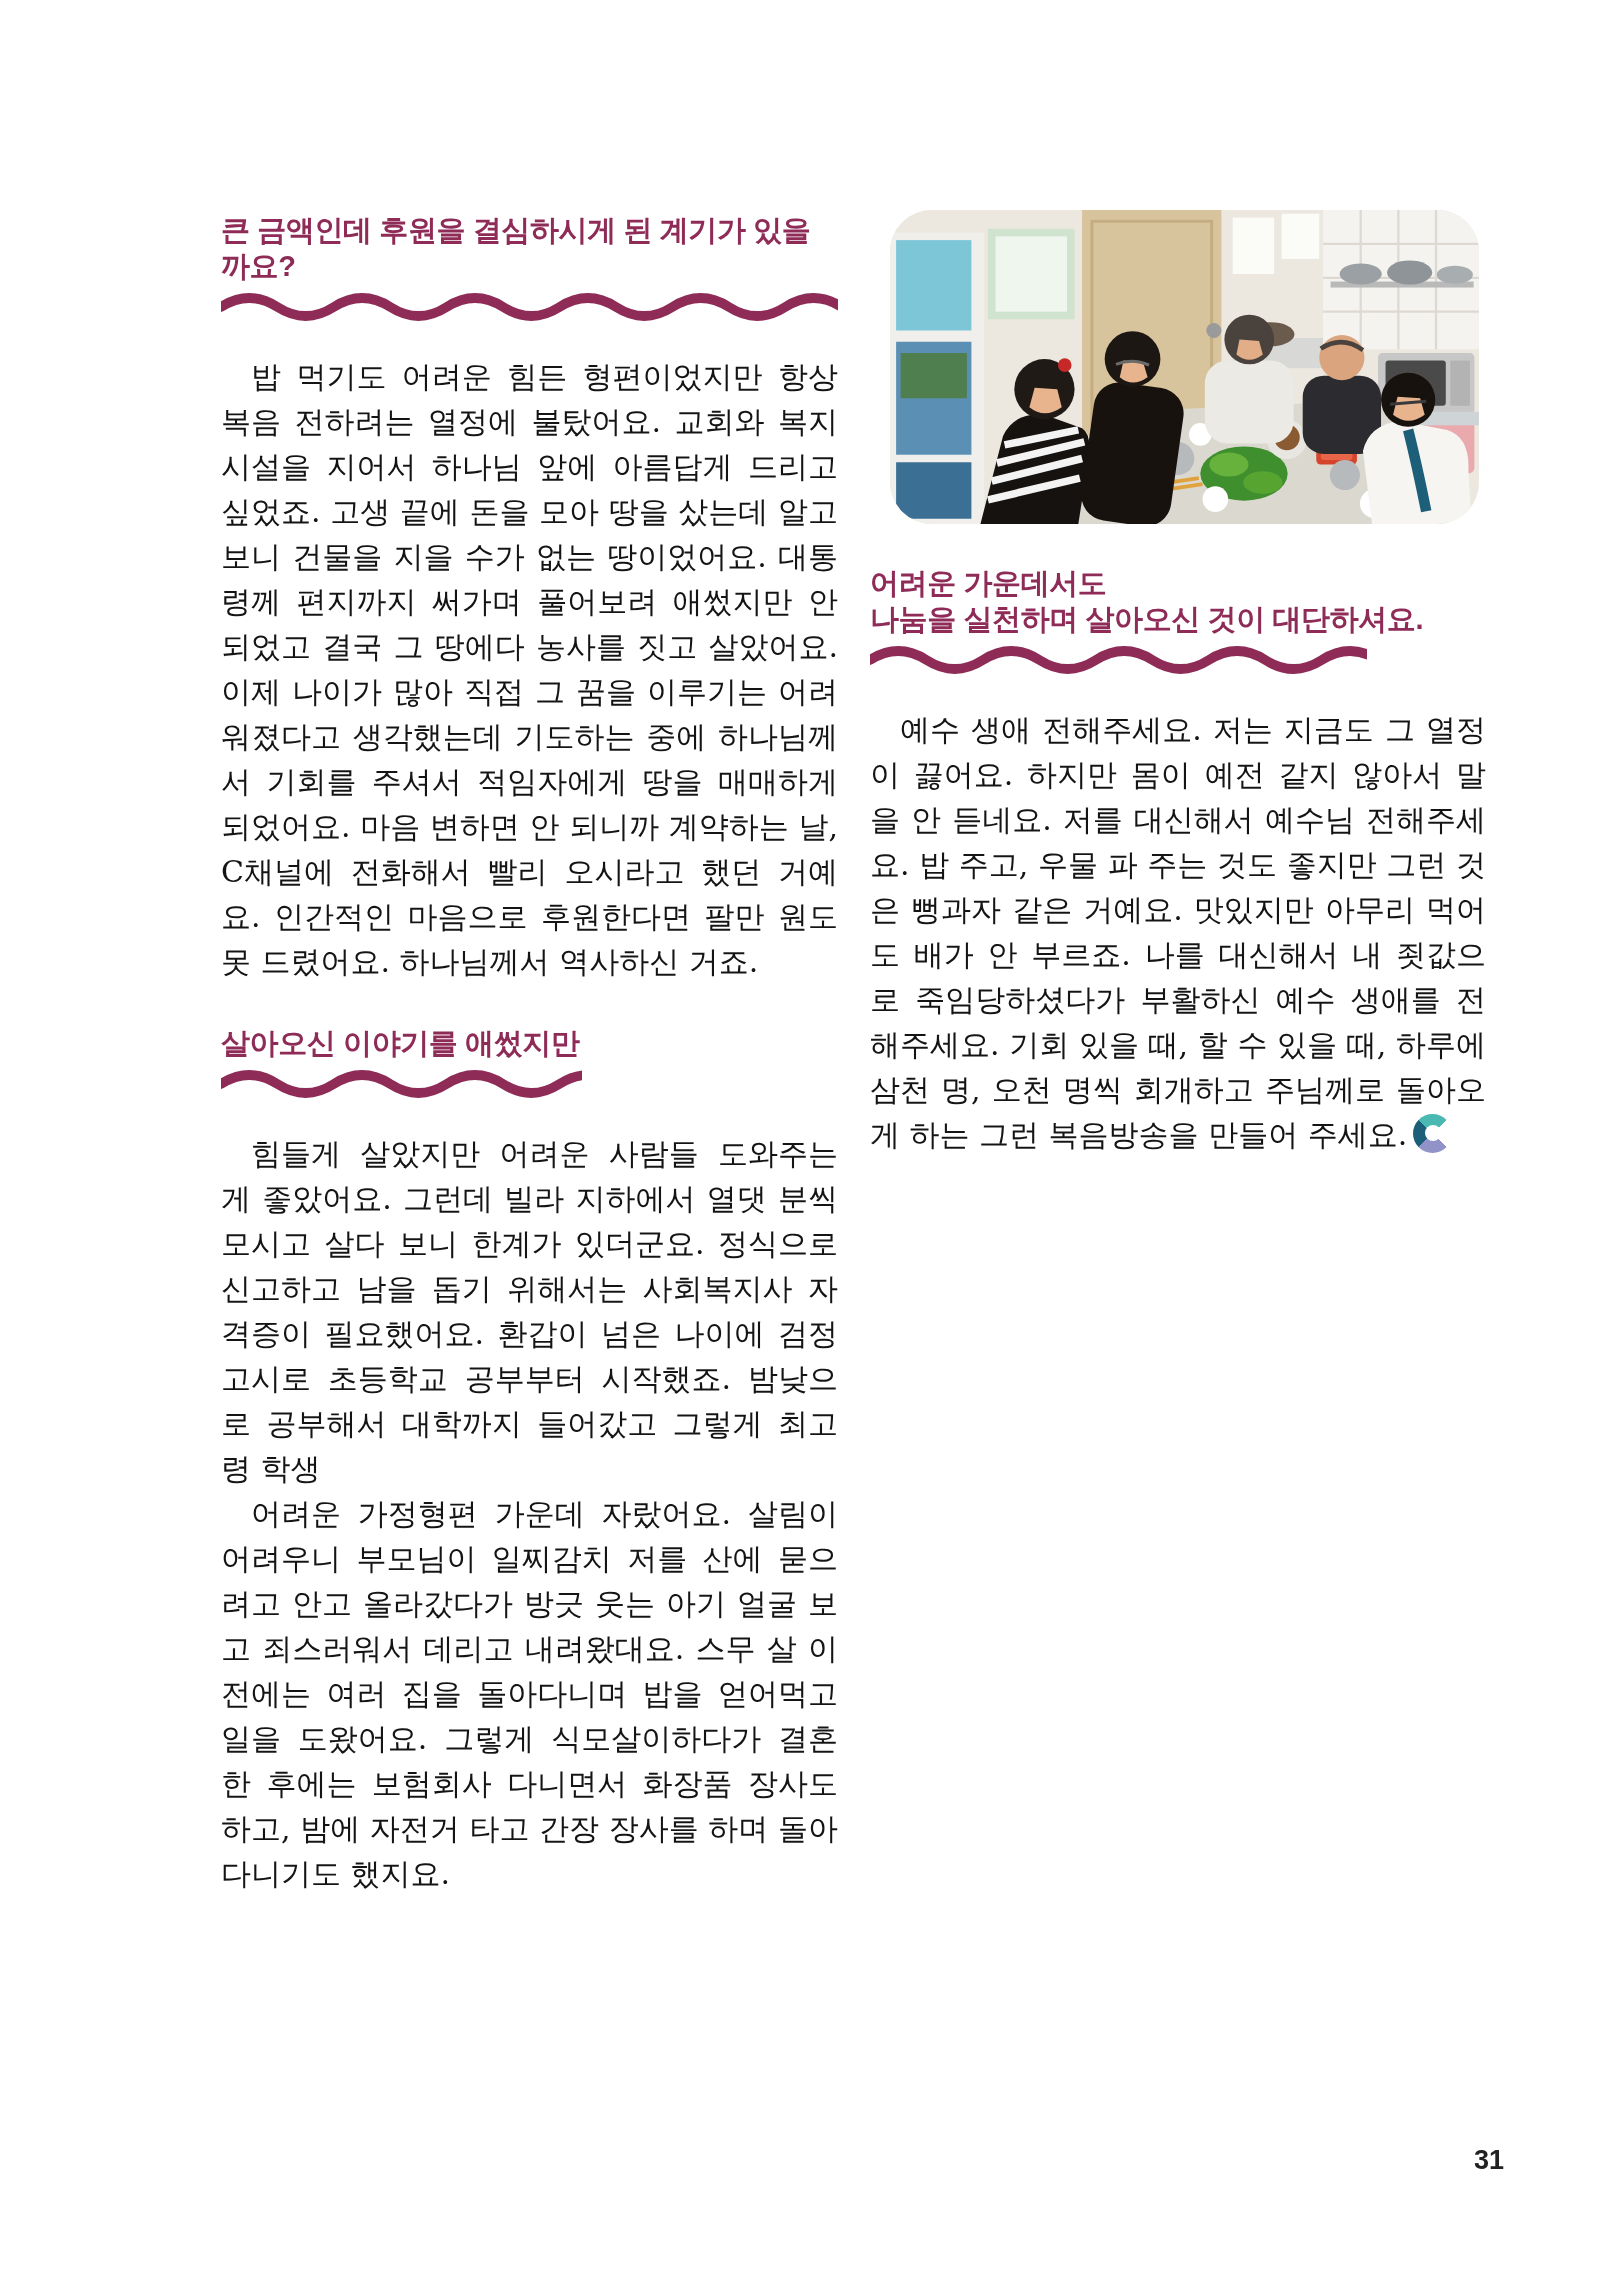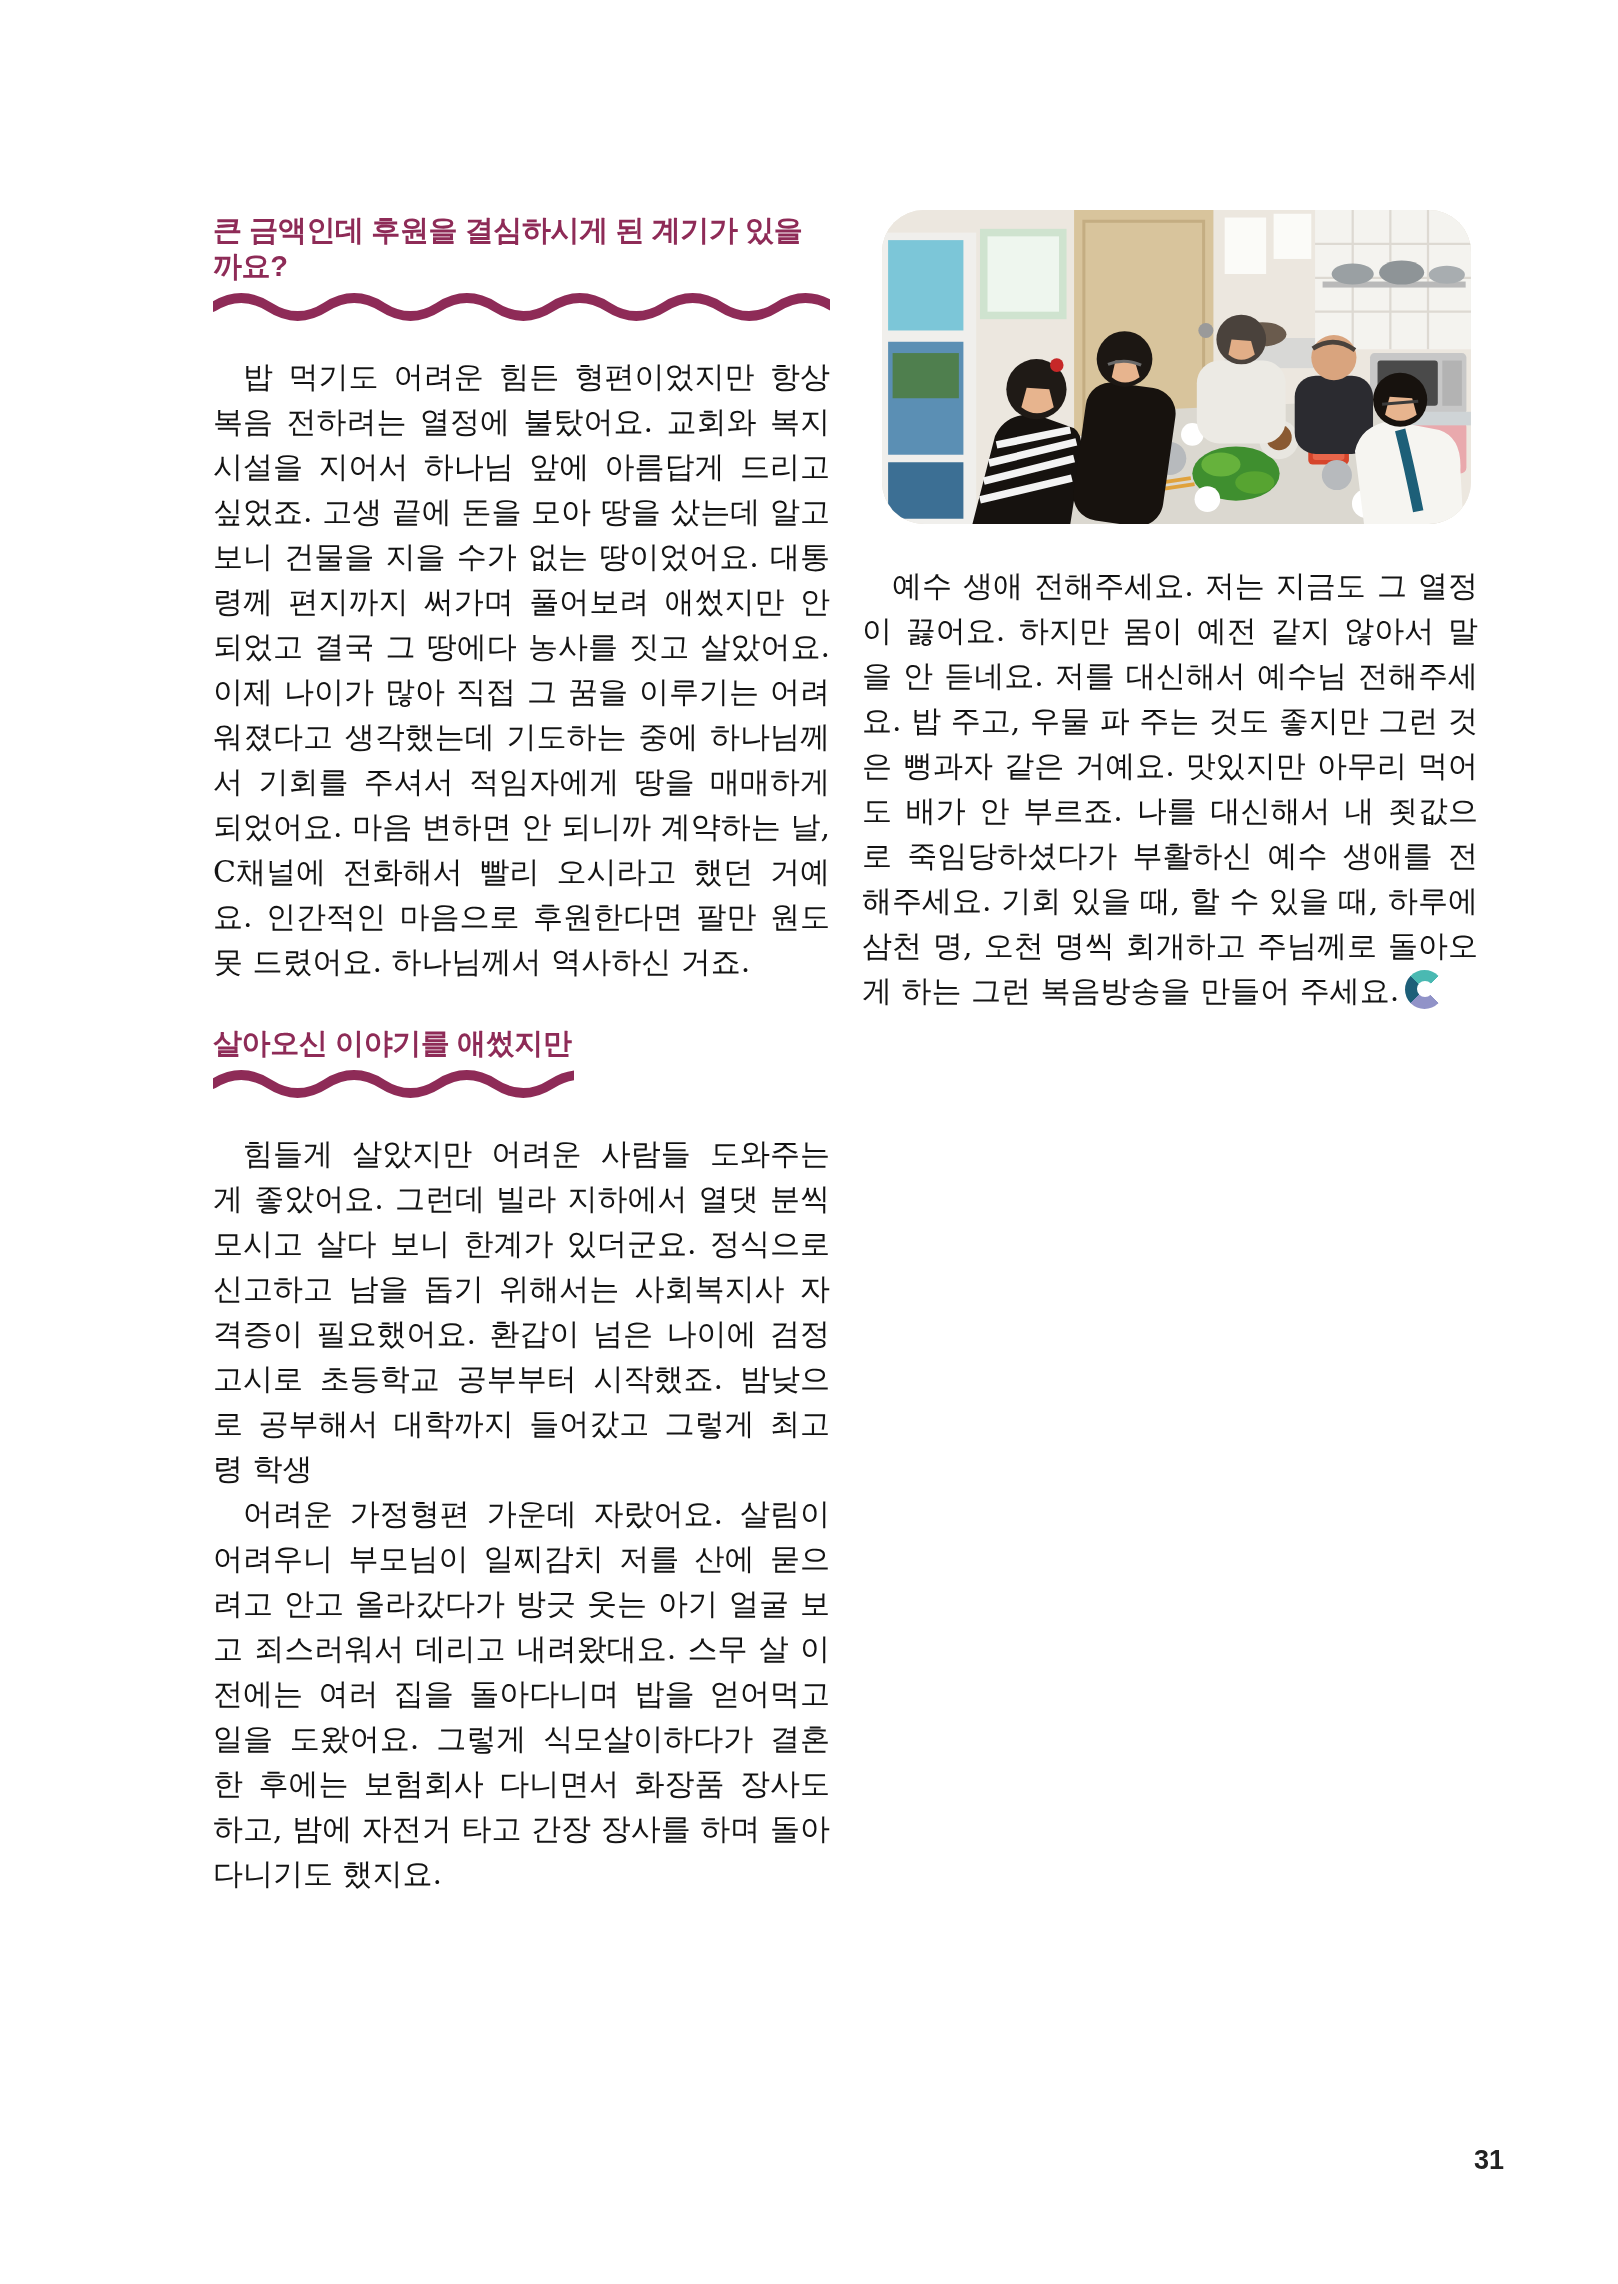--- a/index.html
+++ b/index.html
@@ -4,21 +4,21 @@
 <style>
   html,body{margin:0;padding:0;background:#ffffff;}
   .page{
     position:relative;
     width:1618px;height:2284px;
     background:#ffffff;
     font-family:"DejaVu Serif",serif;
     color:#141414;
     overflow:hidden;
   }
-  .col{position:absolute;}
+  .col{position:absolute;margin-left:8px;}
   .col-left{left:213px;top:212px;width:617px;}
   .col-right{left:862px;top:210px;width:616px;}
 
   .qhead{
     font-family:"Liberation Sans",sans-serif;
     font-weight:bold;
     color:#8e2b57;
     font-size:29px;
     line-height:1.25;
     letter-spacing:-0.4px;
@@ -199,20 +199,27 @@
           <path d="M640,417 L628,320 Q636,286 676,280 L740,292 Q770,302 768,345 L772,417 Z" fill="#f6f5f1"></path>
           <path d="M688,292 Q700,340 712,400" stroke="#1d5f78" stroke-width="14" fill="none"></path>
           <circle cx="688" cy="252" r="36" fill="#17120e"></circle>
           <path d="M668,272 Q688,288 710,272 L704,250 L674,248 Z" fill="#e7b48e"></path>
           <path d="M664,258 L712,254" stroke="#3a3a3a" stroke-width="4"></path>
         </g>
       </svg>
     </figure>
 
 
+    <h2 class="qhead mt">
+      <span>어려운 가운데서도</span><br>
+      <span>나눔을 실천하며 살아오신 것이 대단하셔요.</span>
+      <svg class="wave" width="497" height="30" viewBox="0 0 660 40" preserveAspectRatio="none" aria-hidden="true">
+        <path d="M0,20 Q37.5,-4 75,20 T150,20 T225,20 T300,20 T375,20 T450,20 T525,20 T600,20 T675,20" fill="none" stroke="#8e2b57" stroke-width="13" stroke-linecap="round"></path>
+      </svg>
+    </h2>
 
 
 
     <p class="body-para"><span>예수 생애 전해주세요. 저는 지금도 그 열정이 끓어요. 하지만 몸이 예전 같지 않아서 말을 안 듣네요. 저를 대신해서 예수님 전해주세요. 밥 주고, 우물 파 주는 것도 좋지만 그런 것은 뻥과자 같은 거예요. 맛있지만 아무리 먹어도 배가 안 부르죠. 나를 대신해서 내 죗값으로 죽임당하셨다가 부활하신 예수 생애를 전해주세요. 기회 있을 때, 할 수 있을 때, 하루에 삼천 명, 오천 명씩 회개하고 주님께로 돌아오게 하는 그런 복음방송을 만들어 주세요.</span><span class="clogo"></span></p>
 
   </div>
 
   <div class="page-number">31</div>
 
 </div>

